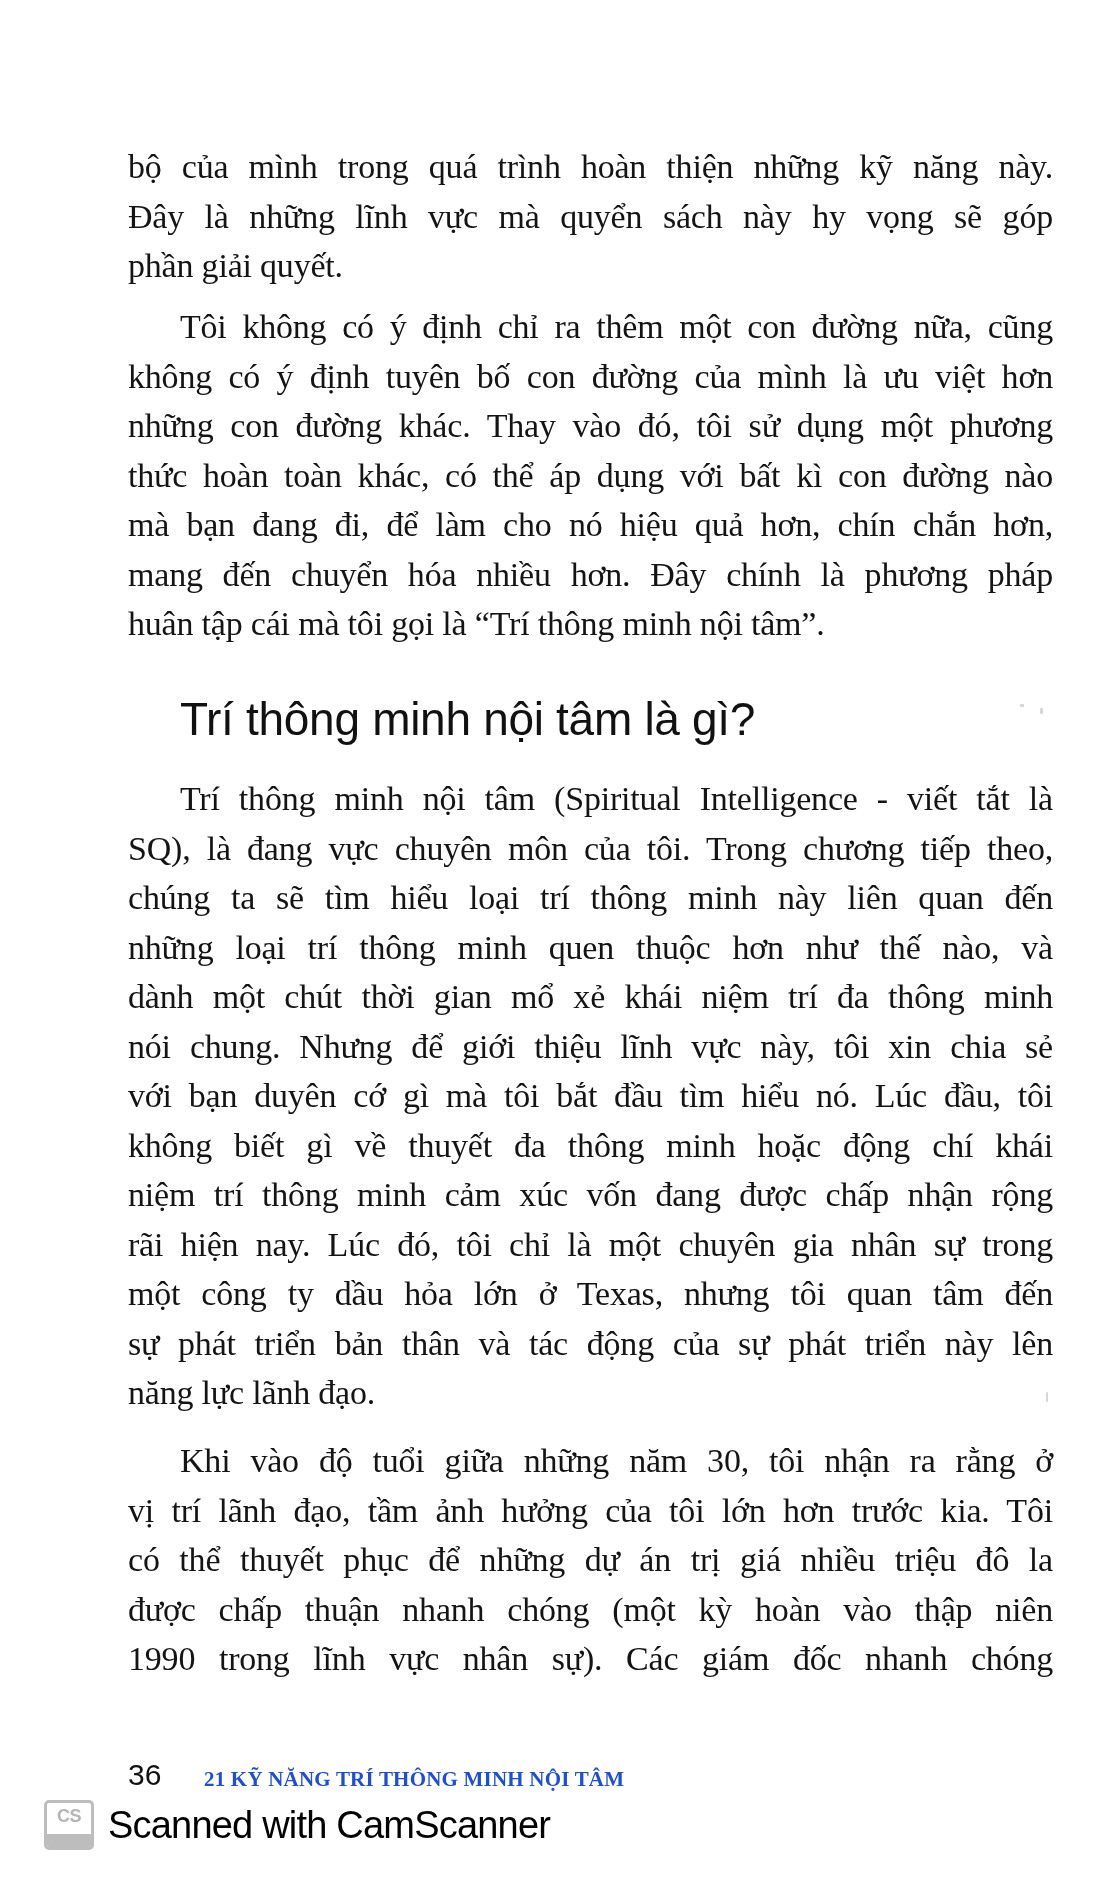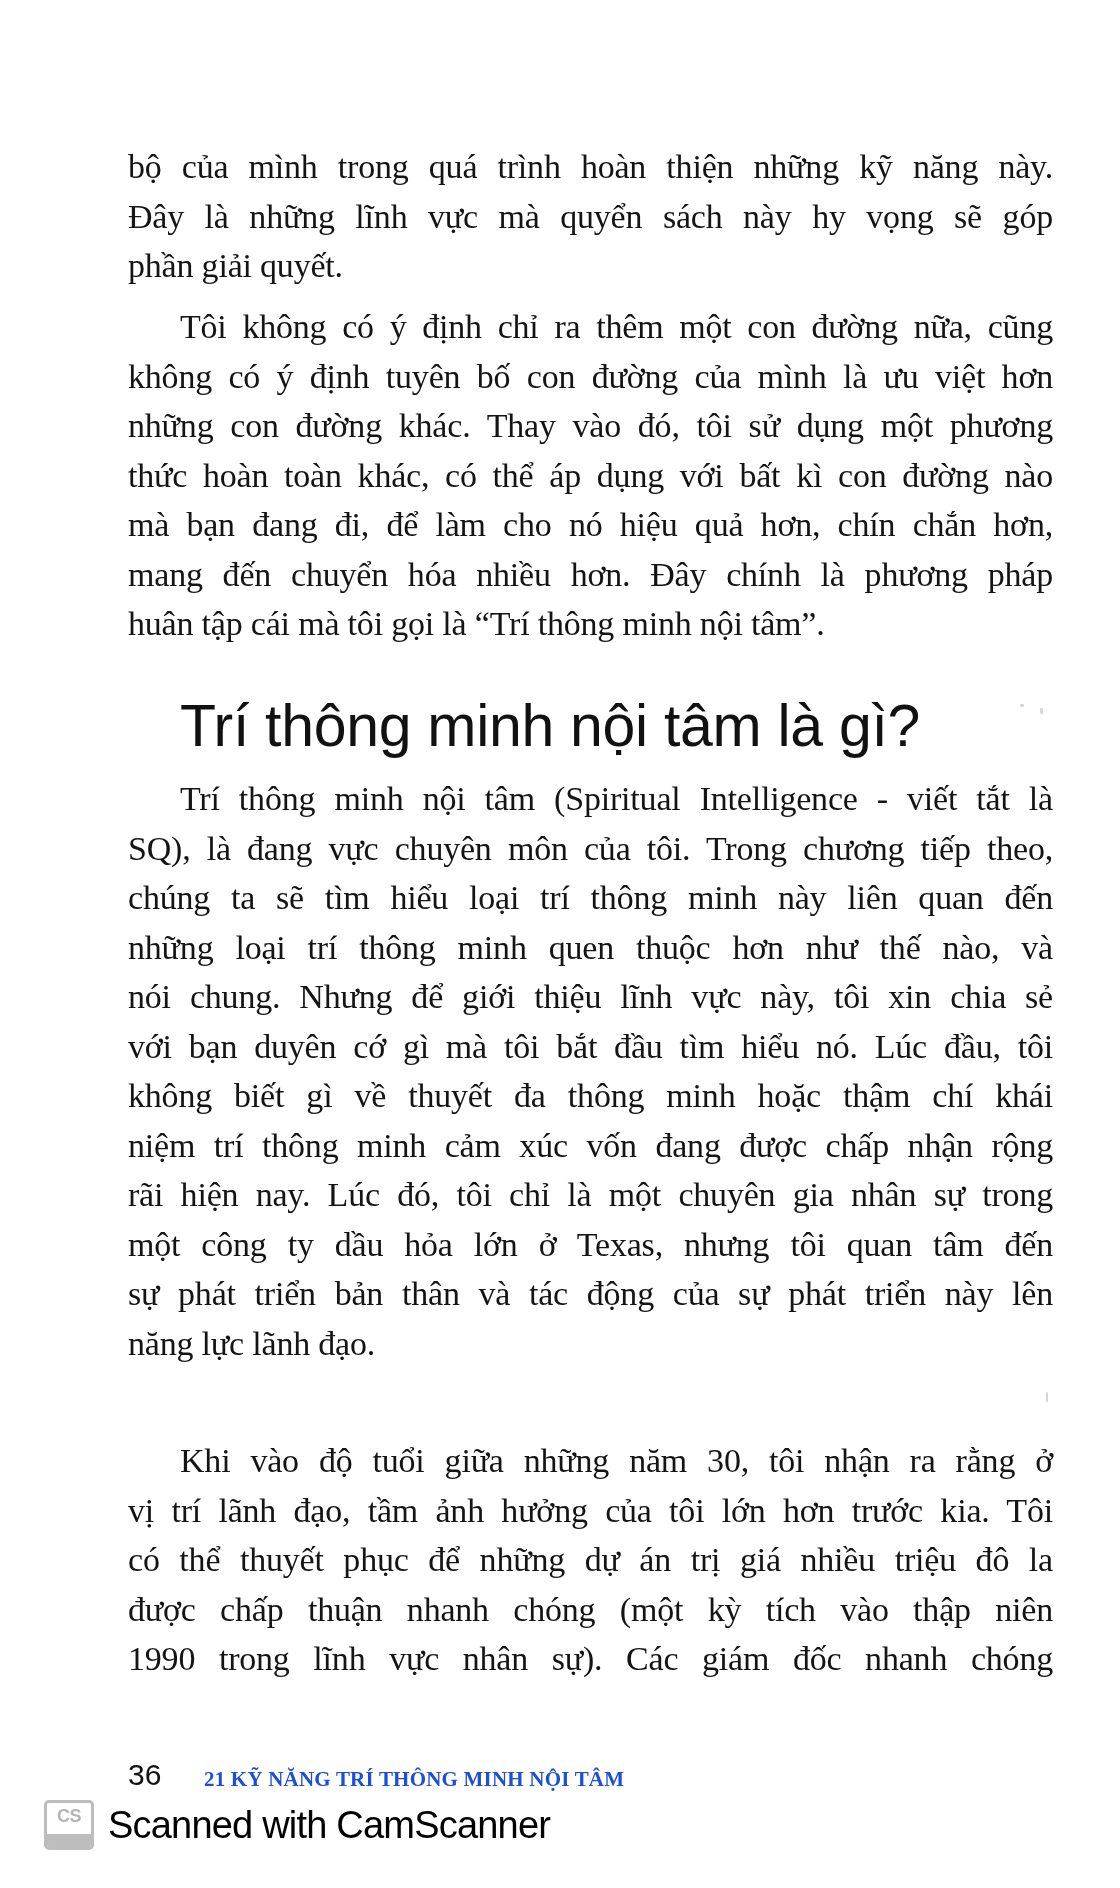--- a/index.html
+++ b/index.html
@@ -47,21 +47,21 @@
     #block1 { top: 138px; }
     #block2 { top: 298px; }
     #block3 { top: 770px; }
     #block4 { top: 1432px; }
 
     .heading {
       position: absolute;
       left: 180px;
       top: 688px;
       font-family: "Liberation Sans", "DejaVu Sans", sans-serif;
-      font-size: 59px;
+      font-size: 46px;
       font-weight: normal;
       letter-spacing: -0.3px;
       margin: 0;
       color: #111111;
     }
 
     .footer {
       position: absolute;
       top: 1748px;
       left: 128px;
@@ -157,37 +157,38 @@
   </div>
 
   <h2 class="heading">Trí thông minh nội tâm là gì?</h2>
 
   <div class="body-text" id="block3">
     <p>
       <span class="line indent">Trí thông minh nội tâm (Spiritual Intelligence - viết tắt là</span>
       <span class="line">SQ), là đang vực chuyên môn của tôi. Trong chương tiếp theo,</span>
       <span class="line">chúng ta sẽ tìm hiểu loại trí thông minh này liên quan đến</span>
       <span class="line">những loại trí thông minh quen thuộc hơn như thế nào, và</span>
+      <span class="line">dành một chút thời gian mổ xẻ khái niệm trí đa thông minh</span>
       <span class="line">nói chung. Nhưng để giới thiệu lĩnh vực này, tôi xin chia sẻ</span>
       <span class="line">với bạn duyên cớ gì mà tôi bắt đầu tìm hiểu nó. Lúc đầu, tôi</span>
-      <span class="line">không biết gì về thuyết đa thông minh hoặc thậm chí khái</span>
+      <span class="line">không biết gì về thuyết đa thông minh hoặc động chí khái</span>
       <span class="line">niệm trí thông minh cảm xúc vốn đang được chấp nhận rộng</span>
       <span class="line">rãi hiện nay. Lúc đó, tôi chỉ là một chuyên gia nhân sự trong</span>
       <span class="line">một công ty dầu hỏa lớn ở Texas, nhưng tôi quan tâm đến</span>
       <span class="line">sự phát triển bản thân và tác động của sự phát triển này lên</span>
       <span class="line last">năng lực lãnh đạo.</span>
     </p>
   </div>
 
   <div class="body-text" id="block4">
     <p>
       <span class="line indent">Khi vào độ tuổi giữa những năm 30, tôi nhận ra rằng ở</span>
       <span class="line">vị trí lãnh đạo, tầm ảnh hưởng của tôi lớn hơn trước kia. Tôi</span>
       <span class="line">có thể thuyết phục để những dự án trị giá nhiều triệu đô la</span>
-      <span class="line">được chấp thuận nhanh chóng (một kỳ tích vào thập niên</span>
+      <span class="line">được chấp thuận nhanh chóng (một kỳ hoàn vào thập niên</span>
       <span class="line">1990 trong lĩnh vực nhân sự). Các giám đốc nhanh chóng</span>
     </p>
   </div>
 
   <div class="speck" style="left:1020px;top:700px;width:4px;height:3px;"></div>
   <div class="speck" style="left:1040px;top:704px;width:3px;height:6px;"></div>
   <div class="speck" style="left:1046px;top:1388px;width:2px;height:10px;"></div>
 
   <div class="footer">
     <span class="page-number">36</span>

